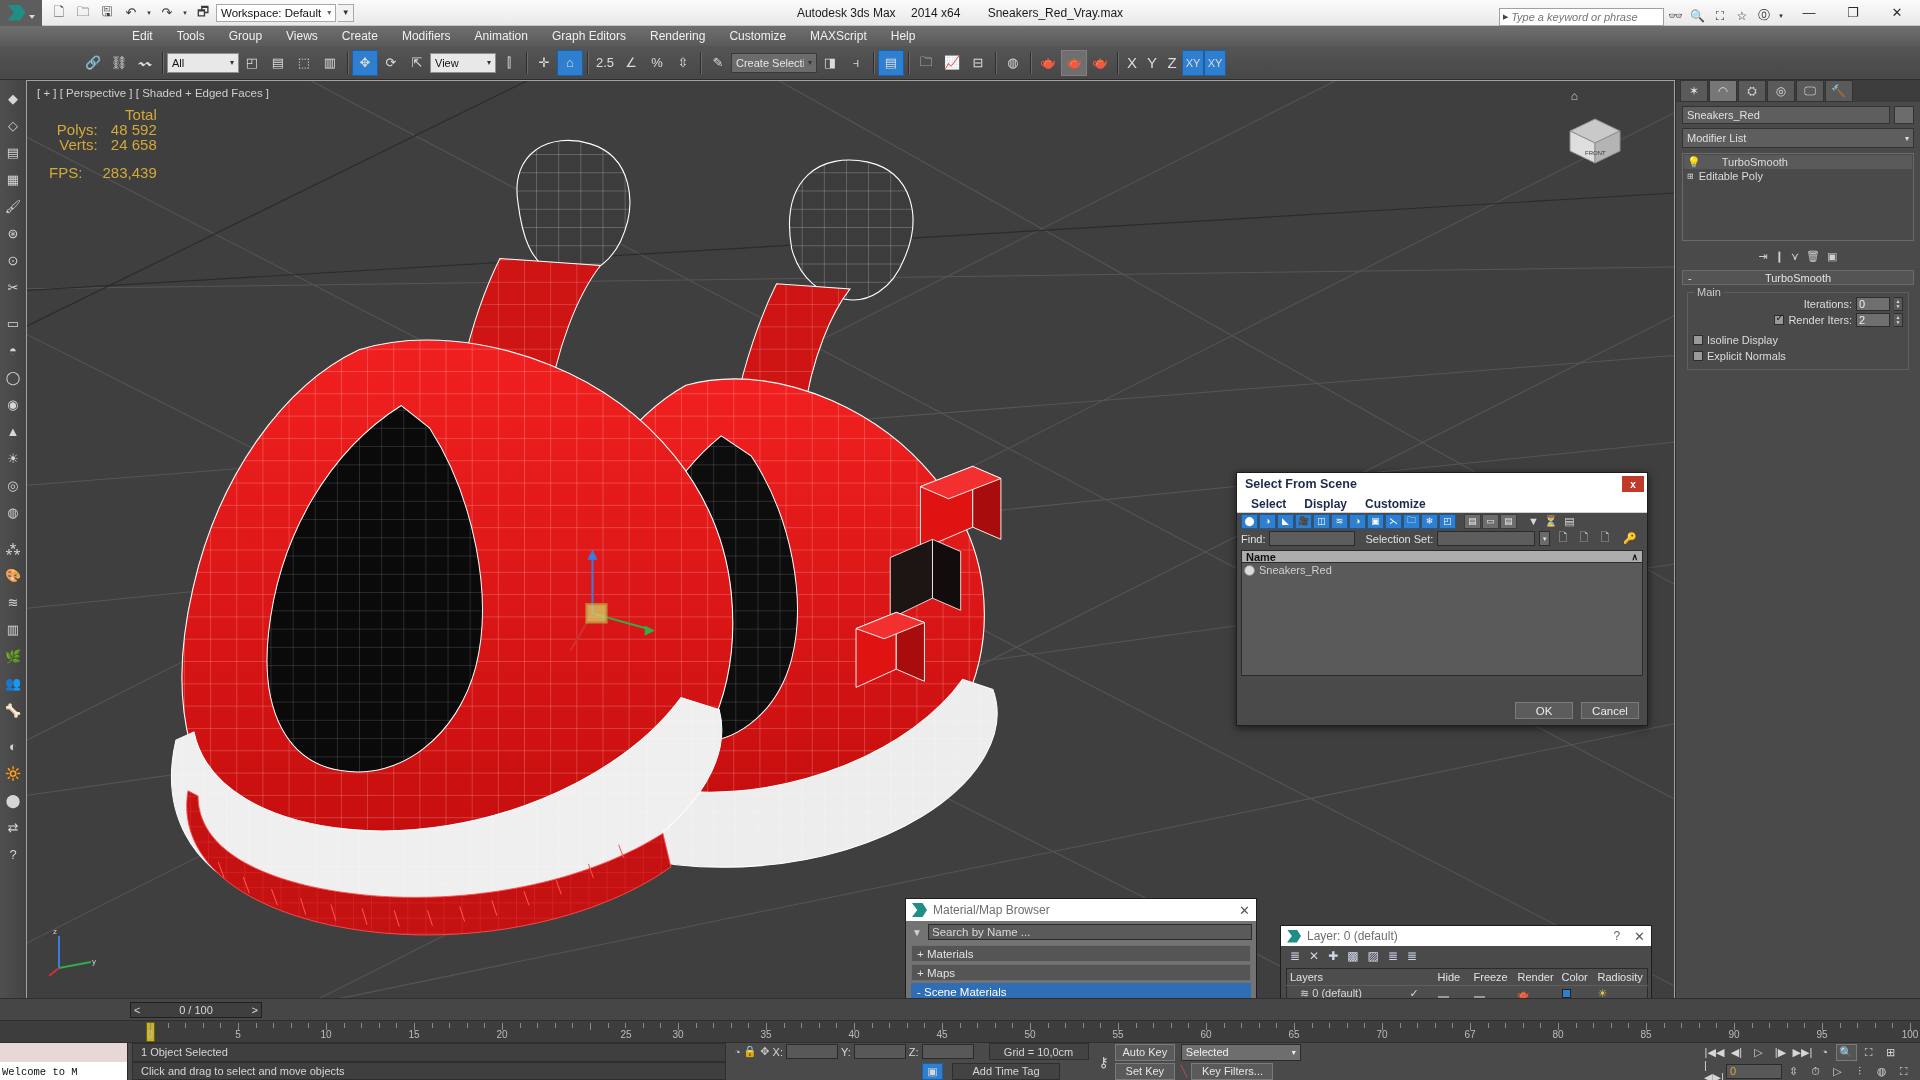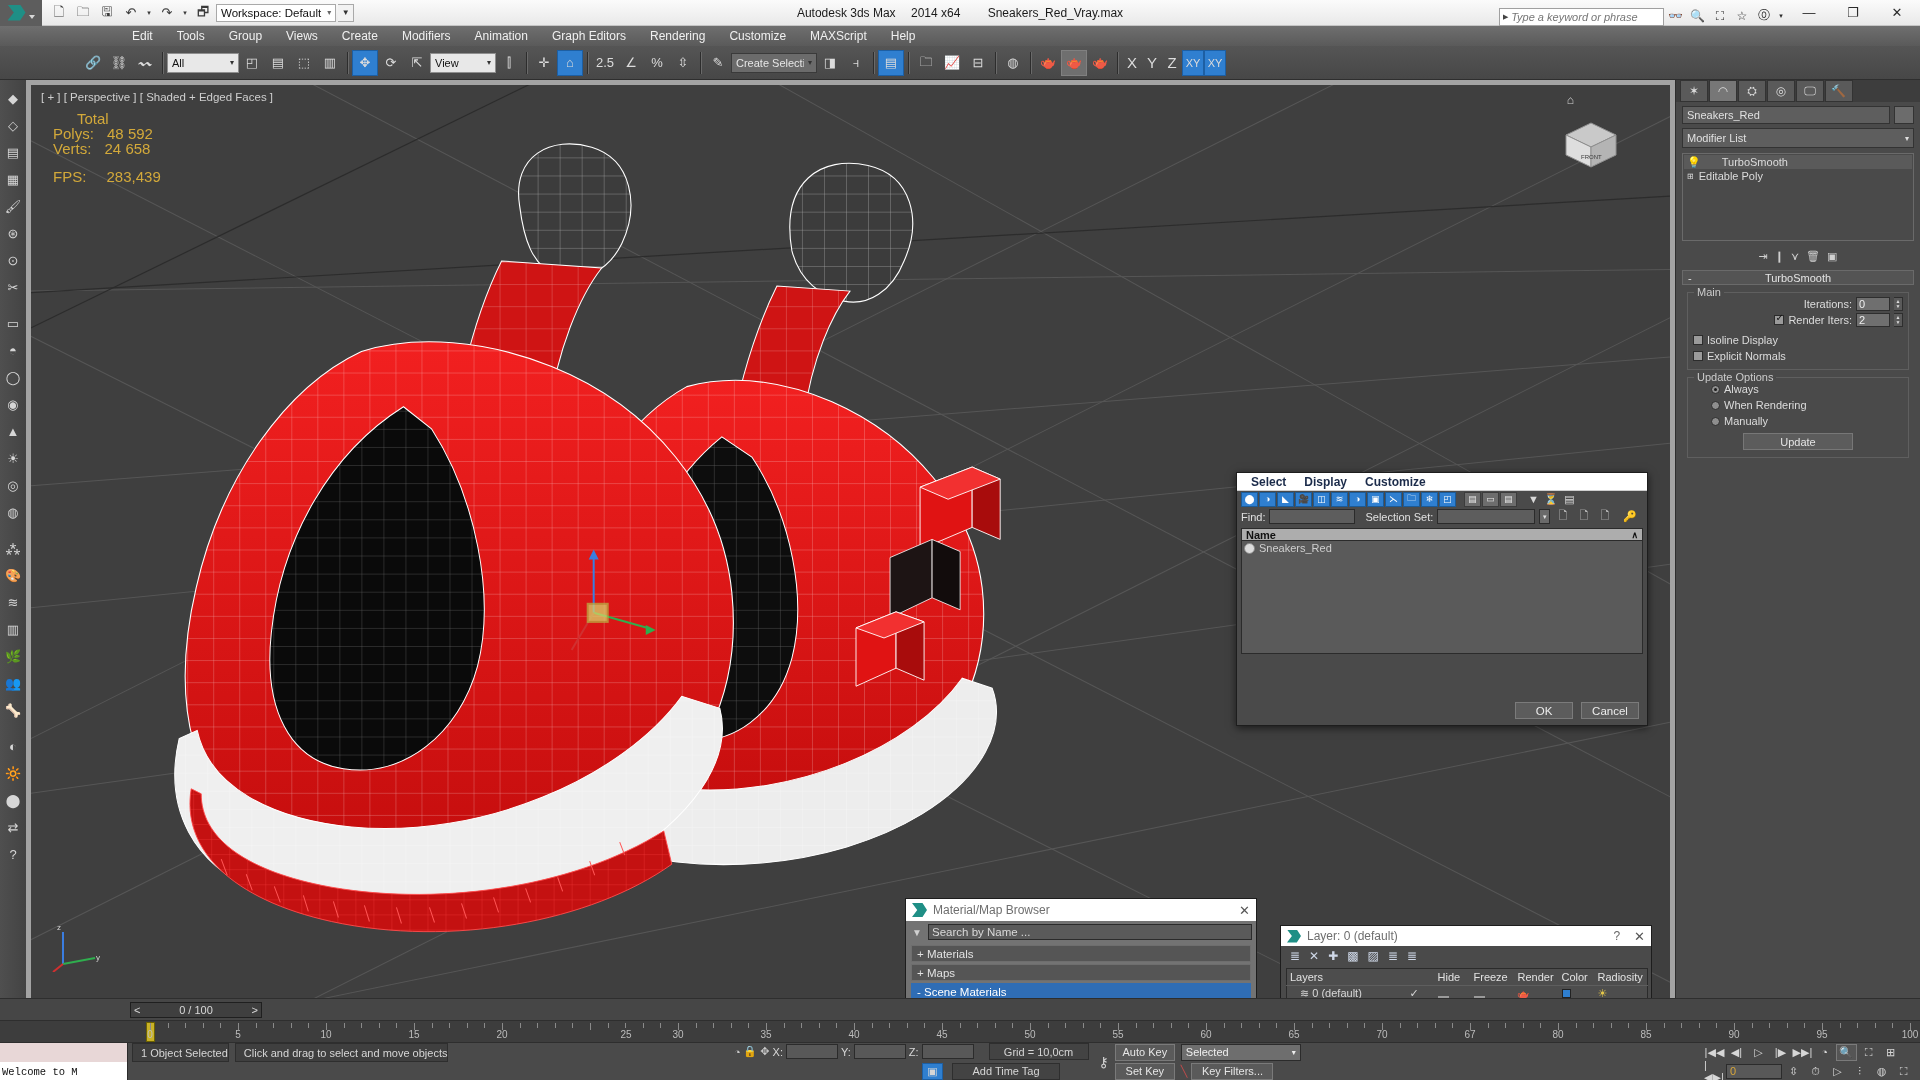--- a/index.html
+++ b/index.html
@@ -64,21 +64,21 @@
   #workspace { position:absolute; top:80px; left:0; right:0; bottom:60px; }
 
   
   #lefttool { position:absolute; left:0; top:0; bottom:0; width:26px;
     background:linear-gradient(90deg,#4f4f4f,#434343); padding-top:4px; }
   .lt { width:24px;height:26px;margin:1px 1px;display:flex;align-items:center;
     justify-content:center;color:#d6d6d6;font-size:13px;}
 
   
   #viewport { position:absolute; left:26px; top:0; right:245px; bottom:0;
-    background:#0c4a6e; overflow:hidden; border:5px solid #a3a3a3; }
+    background:#0c4a6e; overflow:hidden; border:1px solid #a3a3a3;text-align:right; }
   #vpgrid { position:absolute; inset:0; }
   .vp-label { position:absolute; left:10px; top:6px; color:#cfcfcf; font-size:11.5px; }
   .vp-stats { position:absolute; left:22px; top:26px; color:#d3a93a; font-size:15px;
     line-height:15px; }
   .vp-stats .hdr { padding-left:24px; }
   .axis-tri { position:absolute; left:20px; bottom:40px; }
   .vcube { position:absolute; right:46px; top:30px; width:66px; height:56px; }
   .home-ico { position:absolute; right:96px; top:8px; color:#cfcfcf; font-size:12px;}
 
   
@@ -215,21 +215,21 @@
   .tnum{position:absolute;top:8px;font-size:10px;color:#bdbdbd;transform:translateX(-50%);}
   .tmark{position:absolute;top:2px;width:1px;height:5px;background:#8a8a8a;}
   .frame0{position:absolute;left:146px;top:1px;width:9px;height:20px;background:#c9b227;
     border:1px solid #6d6200;}
   #statusbar { position:absolute; left:0; right:0; bottom:0; height:38px;
     background:#4a4a4a; border-top:1px solid #2e2e2e; display:flex; }
   .maxlist{width:128px;height:38px;background:#3d3d3d;border-right:1px solid #2b2b2b;}
   .maxlist .pink{height:19px;background:#e8d7d7;}
   .maxlist .wht{height:19px;background:#fff;color:#111;font-size:10.5px;
     font-family:"Liberation Mono",monospace;display:flex;align-items:center;padding-left:2px;}
-  .statcol{flex:0 0 600px;display:flex;flex-direction:row;}
+  .statcol{flex:0 0 600px;display:flex;flex-direction:column;}
   .statline{height:19px;background:#3f3f3f;border:1px solid #2e2e2e;margin:0 2px 0 4px;
     display:flex;align-items:center;padding-left:8px;color:#d6d6d6;font-size:11px;}
   .coordrow{display:flex;align-items:center;gap:3px;height:19px;}
   .cfield{width:52px;height:15px;background:#585858;border:1px solid #2b2b2b;}
   .clabel{font-size:11px;color:#d8d8d8;}
   .gridbox{width:100px;height:17px;background:#434343;border:1px solid #2e2e2e;
     display:flex;align-items:center;justify-content:center;font-size:11px;color:#d6d6d6;}
   .keybtn{width:60px;height:17px;background:#5a5a5a;border:1px solid #7a7a7a;
     display:flex;align-items:center;justify-content:center;font-size:11px;color:#e6e6e6;}
   .selcombo{width:120px;height:17px;background:#6e6e6e;border:1px solid #2b2b2b;
@@ -620,40 +620,28 @@
           <span class="chk"></span>
           <span>Isoline Display</span>
         </div>
         <div class="prow">
           <span class="chk"></span>
           <span>Explicit Normals</span>
         </div>
       </div>
 
 
-      <div class="grp">
-        <div class="gl">Update Options</div>
-        <div class="prow" style="padding-left:18px">
-          <span class="rad on"></span>
-          <span>Always</span>
-        </div>
-        <div class="prow" style="padding-left:18px">
-          <span class="rad"></span>
-          <span>When Rendering</span>
-        </div>
-        <div class="prow" style="padding-left:18px">
-          <span class="rad"></span>
-          <span>Manually</span>
-        </div>
-        <div class="updbtn">Update</div>
-      </div>
     </div>
   </div>
 
   <div id="sfs">
+    <div class="dlg-title">
+      <span>Select From Scene</span>
+      <div class="dlg-close">x</div>
+    </div>
     <div class="dlg-menu">
       <span>Select</span>
       <span>Display</span>
       <span>Customize</span>
     </div>
     <div class="dlg-tools">
       <div class="dt">⬤</div>
       <div class="dt">◑</div>
       <div class="dt">◣</div>
       <div class="dt">🎥</div>

